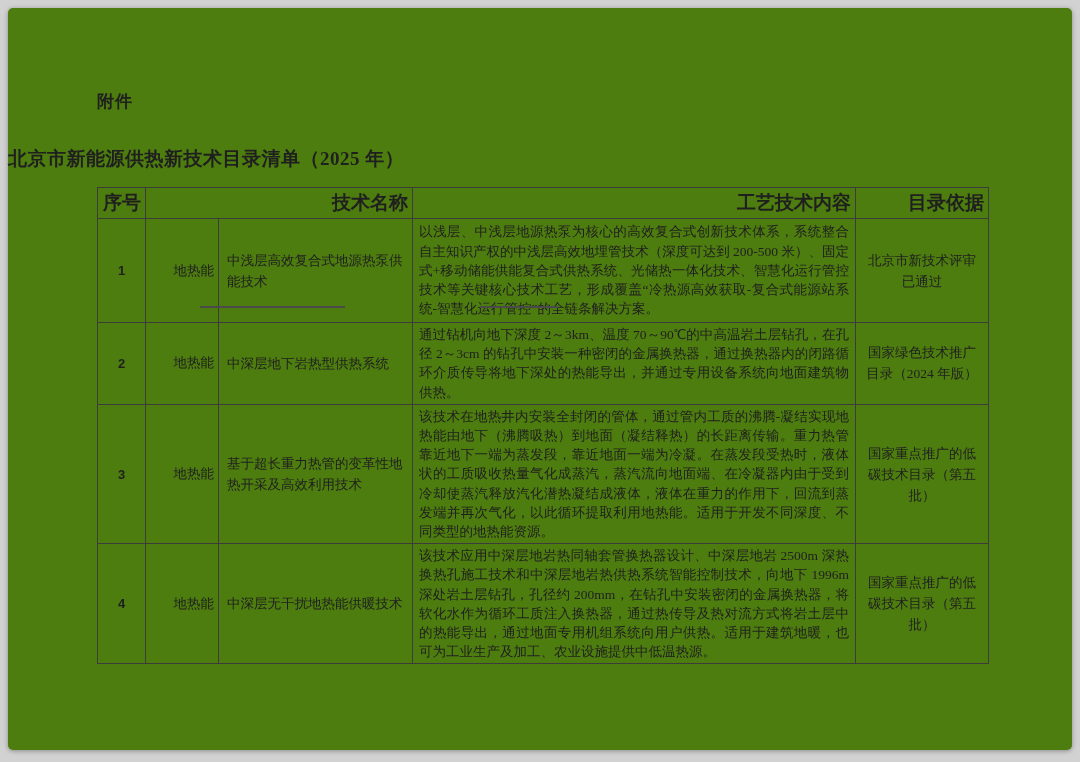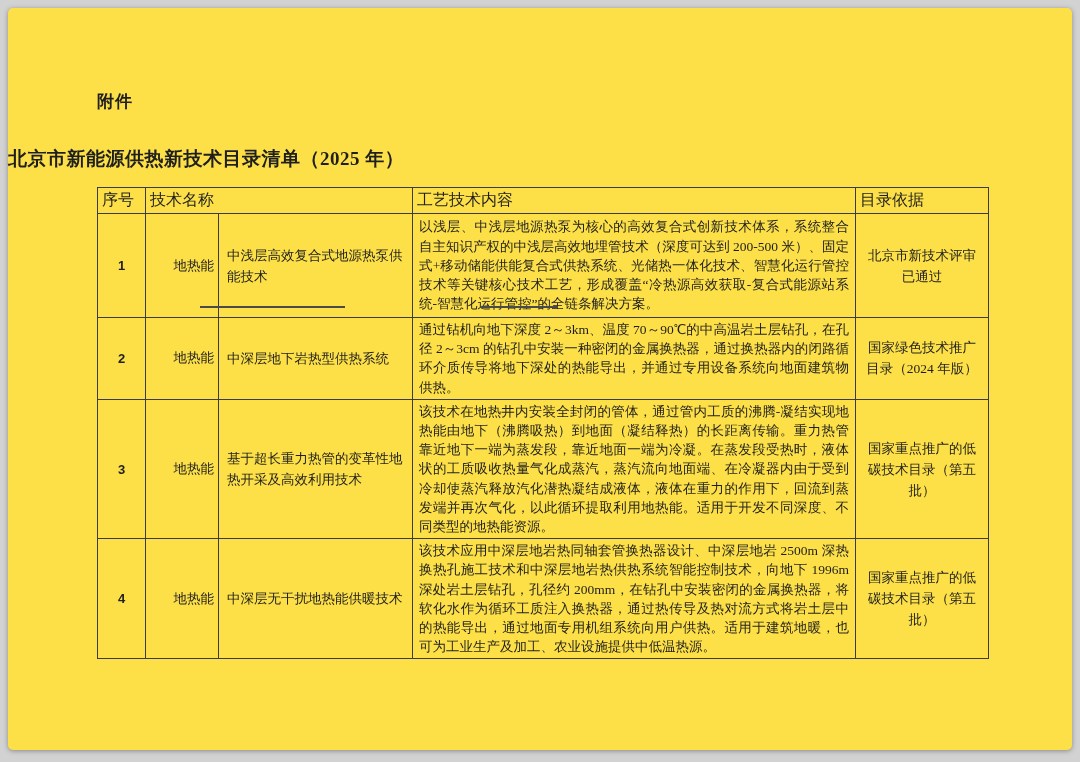--- a/index.html
+++ b/index.html
@@ -4,21 +4,21 @@
 <style>
   html,body{margin:0;padding:0;}
   body{
     width:1080px;height:762px;position:relative;overflow:hidden;
     background:#d2d2d2;
     font-family:"Liberation Serif","DejaVu Serif",serif;
     color:#1f1f1f;
   }
   .page{
     position:absolute;left:8px;top:8px;width:1064px;height:742px;
-    background:#fde047;border-radius:5px;
+    background:#4d7c0f;border-radius:5px;
     box-shadow:0 1px 5px rgba(0,0,0,0.35);
   }
   .attachment{
     position:absolute;left:89px;top:82px;
     font-family:"Liberation Sans","DejaVu Sans",sans-serif;
     font-weight:600;font-size:17px;letter-spacing:1px;
   }
   .title{
     position:absolute;left:0;top:138px;width:100%;margin:0;
     text-align:left;font-size:19px;font-weight:bold;letter-spacing:0.5px;
@@ -27,21 +27,21 @@
   table{
     border-collapse:collapse;table-layout:fixed;width:891px;
     font-size:13.5px;
   }
   th,td{
     border:1px solid #3c3c3c;
     vertical-align:middle;
     padding:2px 4px;
     overflow:hidden;
   }
-  th{font-weight:normal;text-align:left;font-size:16px;}
+  th{font-weight:bold;text-align:right;font-size:19px;}
   tr.hr{height:24px;}
   tr.r1{height:104px;}
   tr.r2{height:60px;}
   tr.r3{height:115px;}
   tr.r4{height:118px;}
   td.no{
     text-align:center;
     font-family:"Liberation Sans","DejaVu Sans",sans-serif;
     font-weight:600;font-size:13px;
   }

